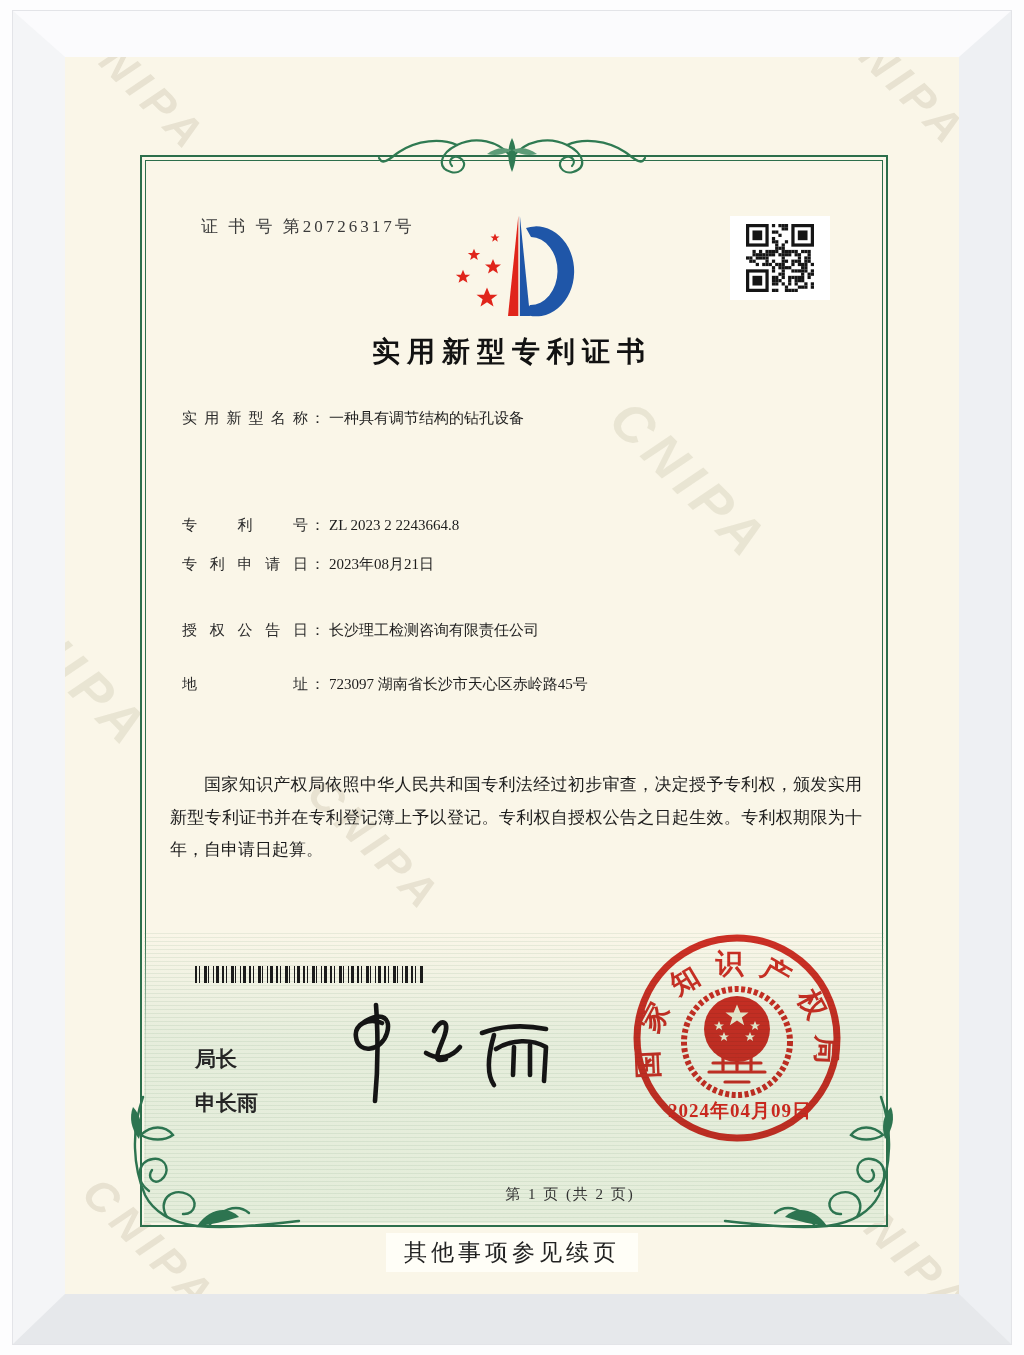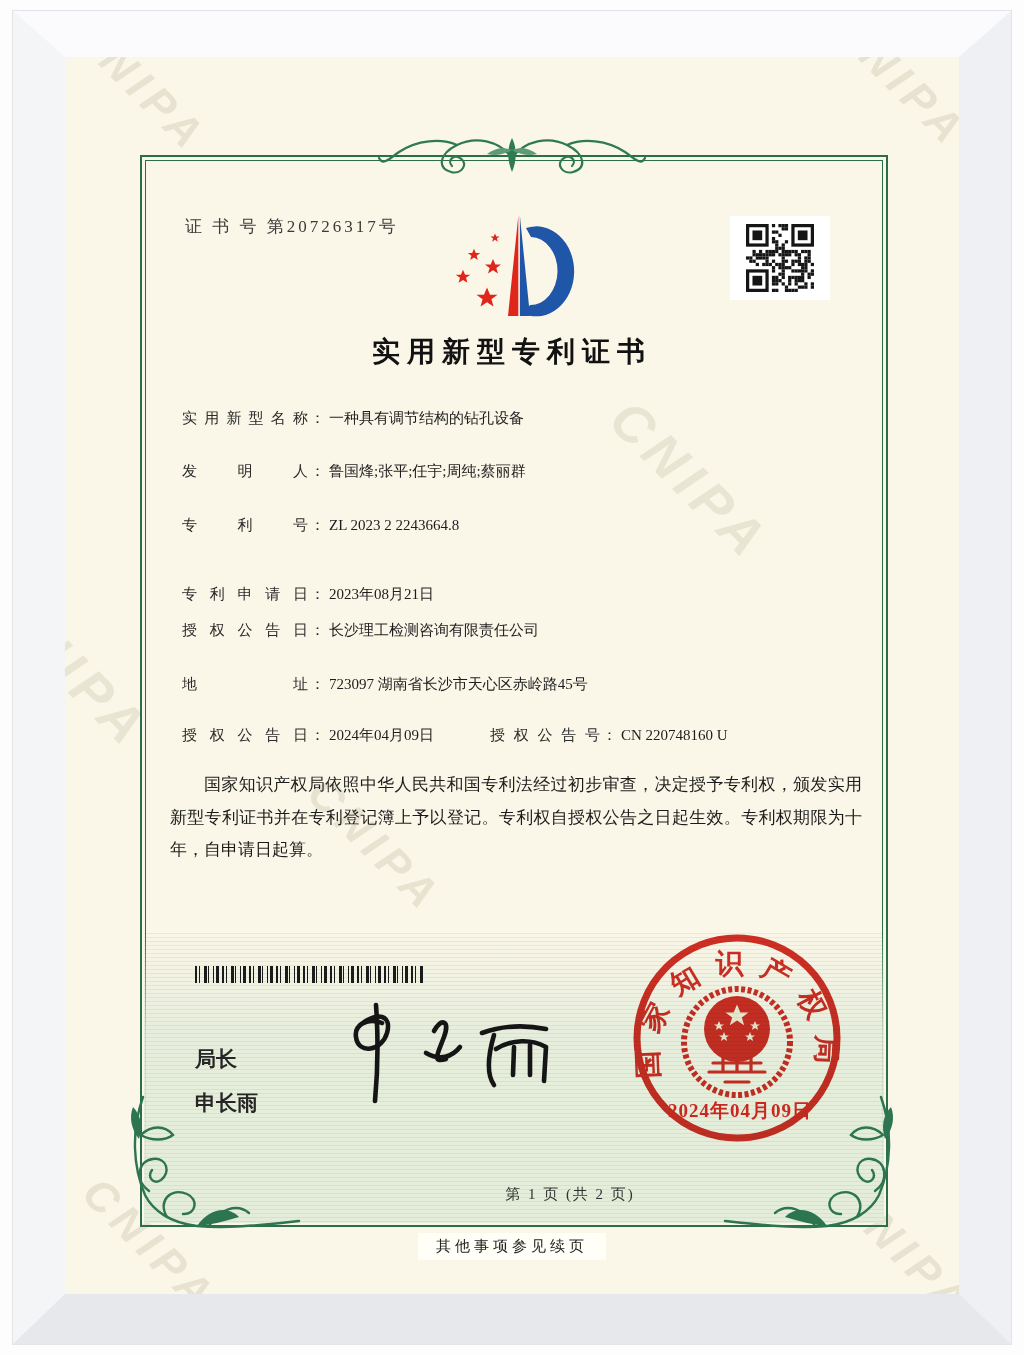--- a/index.html
+++ b/index.html
@@ -20,21 +20,21 @@
     color:rgba(150,140,108,.18);white-space:nowrap;pointer-events:none;}
   .wm.big{font-size:54px;color:rgba(150,140,108,.16);}
   
   .gbox{position:absolute;left:75px;top:98px;width:744px;height:1068px;
     border:2.5px solid #2c6e4b;}
   .gbox-inner{position:absolute;inset:3px;border:1px solid #2c6e4b;}
   .waves{position:absolute;left:2px;right:2px;bottom:2px;height:290px;
     background:
       repeating-linear-gradient(180deg, rgba(110,150,115,.13) 0 1px, rgba(0,0,0,0) 1px 4px),
       linear-gradient(180deg, rgba(231,238,223,0) 0%, rgba(227,236,218,.85) 35%, #e4edda 100%);}
-  .cert-no{position:absolute;left:120px;top:158px;font-size:17px;letter-spacing:3px;color:#3b3b3b;text-align:right;}
+  .cert-no{position:absolute;left:136px;top:158px;font-size:17px;letter-spacing:3px;color:#3b3b3b;text-align:right;}
   .title{position:absolute;left:75px;top:276px;width:744px;text-align:center;
     font-size:28px;font-weight:bold;letter-spacing:7px;color:#121212;}
   .qrbox{position:absolute;left:665px;top:159px;width:100px;height:84px;background:#fff;
     display:flex;align-items:center;justify-content:center;}
   .logo{position:absolute;left:382px;top:153px;}
   
   .frow{position:absolute;left:117px;height:30px;font-size:15px;color:#222;white-space:nowrap;}
   .f-label{display:inline-block;width:126px;text-align:justify;text-align-last:justify;
     vertical-align:bottom;color:#2b2b2b;}
   .f-colon{margin:0 4px 0 2px;}
@@ -52,21 +52,21 @@
     font-weight:bold;font-size:21px;color:#262626;}
   .sig{position:absolute;left:265px;top:944px;}
   .sealwrap{position:absolute;left:562px;top:873px;width:220px;height:220px;
     mix-blend-mode:multiply;opacity:.95;}
   .seal-date{position:absolute;left:575px;top:1041px;width:200px;text-align:center;
     font-size:19px;font-weight:bold;letter-spacing:1px;color:#c8281e;z-index:4;}
   .pageinfo{position:absolute;left:75px;top:1128px;width:860px;text-align:center;
     font-size:15px;color:#333;letter-spacing:2px;}
   .footer-note{position:absolute;left:75px;top:1176px;width:744px;text-align:center;}
   .footer-note span{display:inline-block;background:#fffef7;padding:4px 18px;
-    font-size:15px;letter-spacing:4px;color:#222;}
+    font-size:23px;letter-spacing:4px;color:#222;}
   .orn{position:absolute;pointer-events:none;}
 </style>
 </head>
 <body>
 
 <div class="stage">
   <div class="frame"></div>
 
   <div class="paper">
 
@@ -290,37 +290,31 @@
           <rect fill="#fff" x="3.2" y="48" width="16" height="16"></rect>
           <rect x="6.4" y="51.2" width="9.600000000000001" height="9.600000000000001"></rect>
         </svg>
     </div>
 
     <div class="title">实用新型专利证书</div>
 
     <div class="frow" style="top:352px">
       <span class="f-label">实用新型名称</span><span class="f-colon">：</span><span class="f-value">一种具有调节结构的钻孔设备</span>
     </div>
-    <div class="frow" style="top:405px">
-      <span class="f-label">发明人</span><span class="f-colon">：</span><span class="f-value">鲁国烽;张平;任宇;周纯;蔡丽群</span>
-    </div>
     <div class="frow" style="top:459px">
       <span class="f-label">专利号</span><span class="f-colon">：</span><span class="f-value">ZL 2023 2 2243664.8</span>
     </div>
-    <div class="frow" style="top:528px">
+    <div class="frow" style="top:498px">
       <span class="f-label">专利申请日</span><span class="f-colon">：</span><span class="f-value">2023年08月21日</span>
     </div>
     <div class="frow" style="top:564px">
       <span class="f-label">授权公告日</span><span class="f-colon">：</span><span class="f-value">长沙理工检测咨询有限责任公司</span>
     </div>
     <div class="frow" style="top:618px">
       <span class="f-label">地址</span><span class="f-colon">：</span><span class="f-value">723097 湖南省长沙市天心区赤岭路45号</span>
-    </div>
-    <div class="frow" style="top:669px">
-      <span class="f-label">授权公告日</span><span class="f-colon">：</span><span class="f-value">2024年04月09日</span><span class="pair2"></span><span class="f-label" style="width:110px">授权公告号</span><span class="f-colon">：</span><span class="f-value">CN 220748160 U</span>
     </div>
 
     <div class="paras">
       <p>国家知识产权局依照中华人民共和国专利法经过初步审查，决定授予专利权，颁发实用新型专利证书并在专利登记簿上予以登记。专利权自授权公告之日起生效。专利权期限为十年，自申请日起算。</p>
     </div>
 
     <div class="barcode"></div>
 
     <div class="officer" style="top:988px">局长</div>
     <div class="officer" style="top:1032px">申长雨</div>

